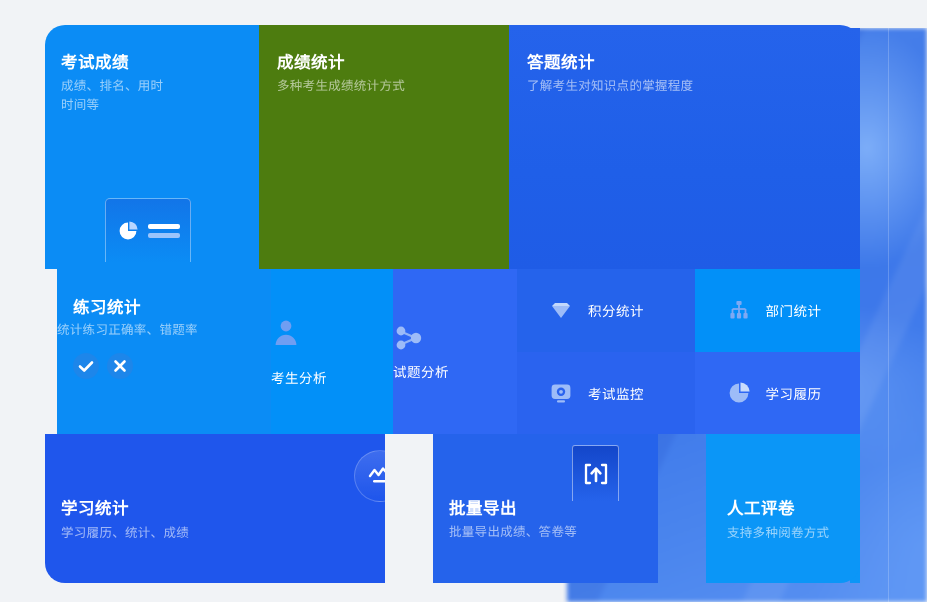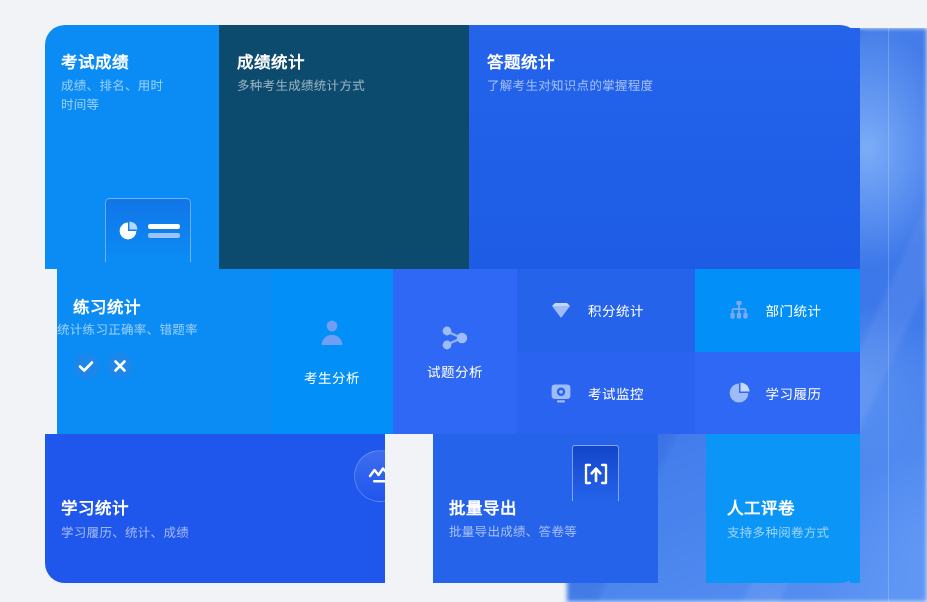--- a/index.html
+++ b/index.html
@@ -80,22 +80,22 @@
   .card-sub {
     position: absolute;
     color: rgba(255,255,255,.58);
     font-size: 12.5px;
     line-height: 19px;
     letter-spacing: .3px;
     white-space: pre-line;
   }
 
   
-  #cell-exam-score   { width: 174px; background: #0b8cf5; }
-  #cell-score-stat   { width: 250px; background: #0c4a6e; }
+  #cell-exam-score   { width: 214px; background: #0b8cf5; }
+  #cell-score-stat   { width: 250px; background: #4d7c0f; }
   #cell-answer-stat  { flex: 1; background: linear-gradient(180deg,#2563eb 0%,#1f5fe8 60%,#1f5ce6 100%); text-align: center; }
 
   #cell-exam-score  .card-title { left: 16px; top: 24px; }
   #cell-exam-score  .card-sub   { left: 16px; top: 52px; }
   #cell-score-stat  .card-title { left: 18px; top: 24px; }
   #cell-score-stat  .card-sub   { left: 18px; top: 52px; }
   #cell-answer-stat .card-title { left: 18px; top: 24px; }
   #cell-answer-stat .card-sub   { left: 18px; top: 52px; }
 
   
@@ -115,21 +115,21 @@
   
   #cell-practice { width: 214px; background: #0b8cf5; }
   #cell-practice .card-title { left: 16px; top: 25px; }
   #cell-practice .card-sub   { left: 0; top: 52px; }
 
   #cell-examinee  { width: 122px; background: #0290f8; }
   #cell-question  { width: 124px; background: #2f68f4; gap: 8px; }
 
   .mini-card {
     display: flex; flex-direction: column;
-    align-items: center; justify-content: center;
+    justify-content: center;
     gap: 20px;
   }
   .mini-card .mini-label {
     color: #ffffff; font-size: 13.5px; letter-spacing: .5px;
   }
 
   #quad-group { flex: 1; display: flex; flex-wrap: wrap; }
   .quad {
     width: 50%; height: 50%;
     display: flex; align-items: center;

